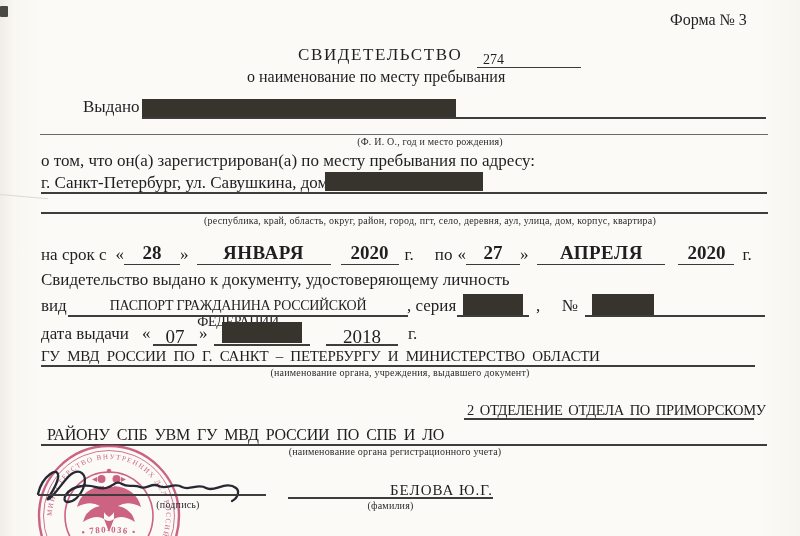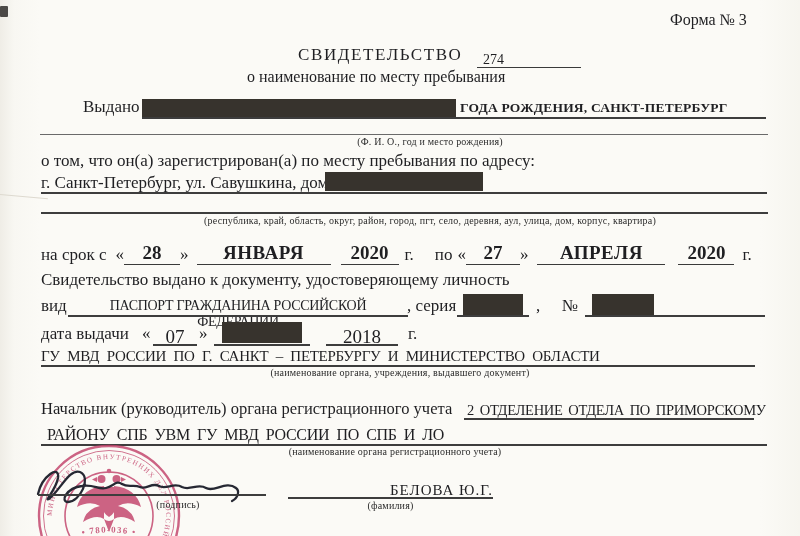--- a/index.html
+++ b/index.html
@@ -37,21 +37,20 @@
 
   <div class="abs" style="left:254px;top:45px;font-size:17px;letter-spacing:1.6px;margin-left:44px;">СВИДЕТЕЛЬСТВО</div>
 
   <div class="abs" style="left:477px;top:52px;width:98px;height:15px;border-bottom:1.5px solid #3a3a3a;font-size:14px;padding-left:6px;">274</div>
 
   <div class="abs t16" style="left:247px;top:68px;">о наименование по месту пребывания</div>
 
   <div class="abs t17" style="left:83px;top:98px;">Выдано</div>
   <div class="abs hline" style="left:142px;top:117px;width:624px;height:2px;"></div>
   <div class="abs redact" style="left:142px;top:99px;width:314px;height:18px;"></div>
-  <div class="abs bold" style="left:460px;top:100px;font-size:13.5px;letter-spacing:.2px;">ГОДА РОЖДЕНИЯ, САНКТ-ПЕТЕРБУРГ</div>
 
   <div class="abs thin" style="left:40px;top:134px;width:728px;height:1px;"></div>
   <div class="abs cap" style="left:230px;top:137px;width:400px;">(Ф. И. О., год и место рождения)</div>
 
   <div class="abs t17" style="left:41px;top:152px;">о том, что он(а) зарегистрирован(а) по месту пребывания по адресу:</div>
   <div class="abs t17" style="left:41px;top:174px;">г. Санкт-Петербург, ул. Савушкина, дом</div>
   <div class="abs redact" style="left:325px;top:172px;width:158px;height:19px;"></div>
   <div class="abs hline" style="left:41px;top:192px;width:726px;height:2px;"></div>
 
   <div class="abs hline" style="left:41px;top:212px;width:727px;height:1.5px;"></div>
@@ -95,21 +94,20 @@
   <div class="abs redact" style="left:222px;top:322px;width:80px;height:21px;"></div>
   <div class="abs hline" style="left:214px;top:344px;width:96px;height:1.5px;"></div>
   <div class="abs vals" style="left:328px;top:326px;width:68px;text-align:center;">2018</div>
   <div class="abs hline" style="left:326px;top:344px;width:72px;height:1.5px;"></div>
   <div class="abs t17" style="left:408px;top:325px;">г.</div>
 
   <div class="abs condensed" style="left:41px;top:348px;font-size:15px;word-spacing:4px;">ГУ МВД РОССИИ ПО Г. САНКТ – ПЕТЕРБУРГУ И МИНИСТЕРСТВО ОБЛАСТИ</div>
   <div class="abs hline" style="left:41px;top:365px;width:714px;height:1.5px;"></div>
   <div class="abs cap" style="left:200px;top:368px;width:400px;">(наименование органа, учреждения, выдавшего документ)</div>
 
-  <div class="abs" style="left:41px;top:399px;font-size:16.5px;">Начальник (руководитель) органа регистрационного учета</div>
   <div class="abs condensed" style="left:467px;top:402px;font-size:14.5px;word-spacing:2.5px;">2 ОТДЕЛЕНИЕ ОТДЕЛА ПО ПРИМОРСКОМУ</div>
   <div class="abs hline" style="left:464px;top:418px;width:290px;height:1.5px;"></div>
   <div class="abs condensed" style="left:47px;top:426px;font-size:16px;word-spacing:3.5px;">РАЙОНУ СПБ УВМ ГУ МВД РОССИИ ПО СПБ И ЛО</div>
   <div class="abs hline" style="left:41px;top:444px;width:726px;height:1.5px;"></div>
   <div class="abs cap" style="left:195px;top:447px;width:400px;">(наименование органа регистрационного учета)</div>
 
   <svg class="abs" style="left:36px;top:443px;opacity:.82;" width="146" height="160" viewBox="0 0 146 160">
     <g stroke="#c2436b" fill="none">
       <circle cx="73" cy="73" r="70" stroke-width="2.4"></circle>
       <circle cx="73" cy="73" r="65.5" stroke-width="0.9"></circle>

